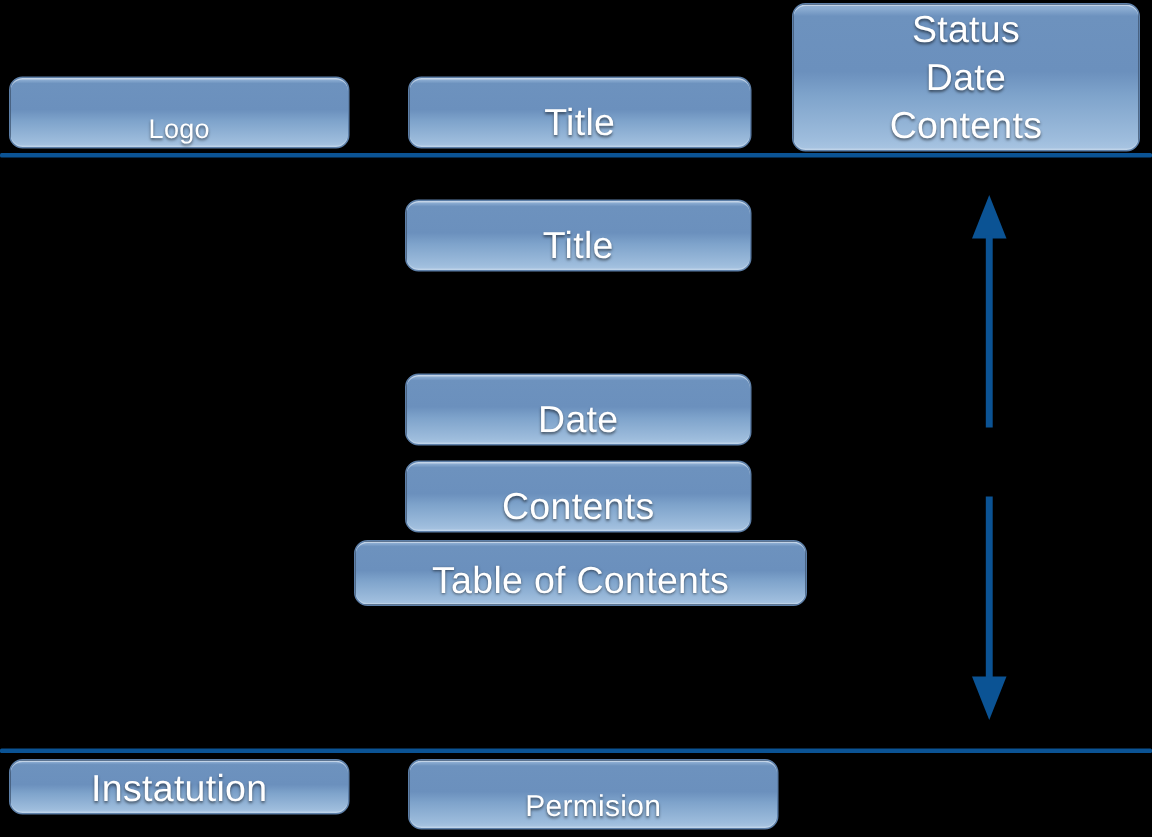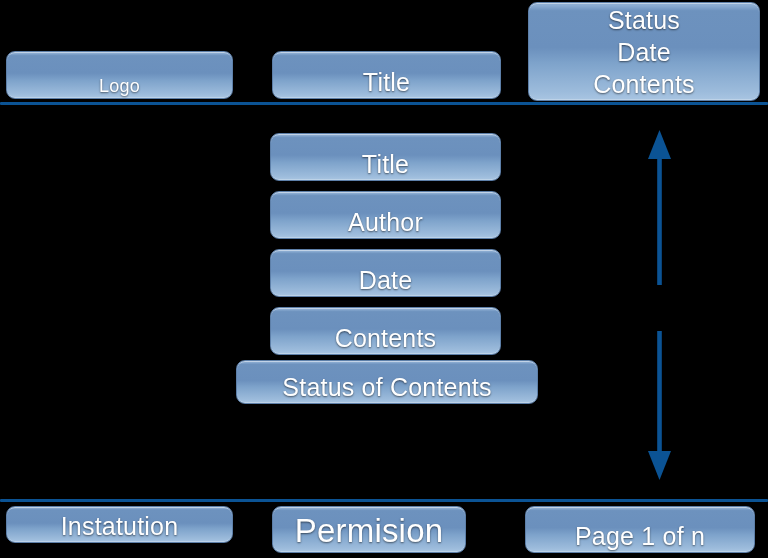--- a/index.html
+++ b/index.html
@@ -88,21 +88,21 @@
     position: absolute;
     left: 640px;
     top: 128px;
     width: 40px;
     height: 354px;
   }
   #arrow-scope svg { display: block; }
 
   
   #box-institution { left: 6px;   top: 506px; width: 227px; height: 37px; font-size: 25px; }
-  #box-permission  { left: 272px; top: 506px; width: 194px; height: 47px; font-size: 33px; }
+  #box-permission  { left: 272px; top: 506px; width: 247px; height: 47px; font-size: 20px; }
   #box-page        { left: 525px; top: 506px; width: 230px; height: 47px; font-size: 25px; }
 </style>
 </head>
 <body>
 
 <div id="canvas">
 
   <div class="box" id="box-logo">
     <span class="label">Logo</span>
   </div>
@@ -118,34 +118,31 @@
       <span>Contents</span>
     </span>
   </div>
 
   <div class="rule" id="rule-top"></div>
 
   <div class="box" id="box-m-title">
     <span class="label">Title</span>
   </div>
 
-  <div class="box" id="box-m-author">
-    <span class="label">Author</span>
-  </div>
 
   <div class="box" id="box-m-date">
     <span class="label">Date</span>
   </div>
 
   <div class="box" id="box-m-abstract">
     <span class="label">Contents</span>
   </div>
 
   <div class="box" id="box-m-toc">
-    <span class="label">Status of Contents</span>
+    <span class="label">Table of Contents</span>
   </div>
 
   <div id="arrow-scope">
     <svg width="40" height="354" viewBox="0 0 40 354" xmlns="http://www.w3.org/2000/svg">
 
       <polygon points="19.5,2 31,31 8,31" fill="#0b5394"></polygon>
 
       <rect x="17.2" y="29" width="4.6" height="128" fill="#0b5394"></rect>
 
       <rect x="17.2" y="203" width="4.6" height="124" fill="#0b5394"></rect>
@@ -157,17 +154,14 @@
   <div class="rule" id="rule-bottom"></div>
 
   <div class="box" id="box-institution">
     <span class="label">Instatution</span>
   </div>
 
   <div class="box" id="box-permission">
     <span class="label">Permision</span>
   </div>
 
-  <div class="box" id="box-page">
-    <span class="label">Page 1 of n</span>
-  </div>
 
 </div>
 
 </body></html>

